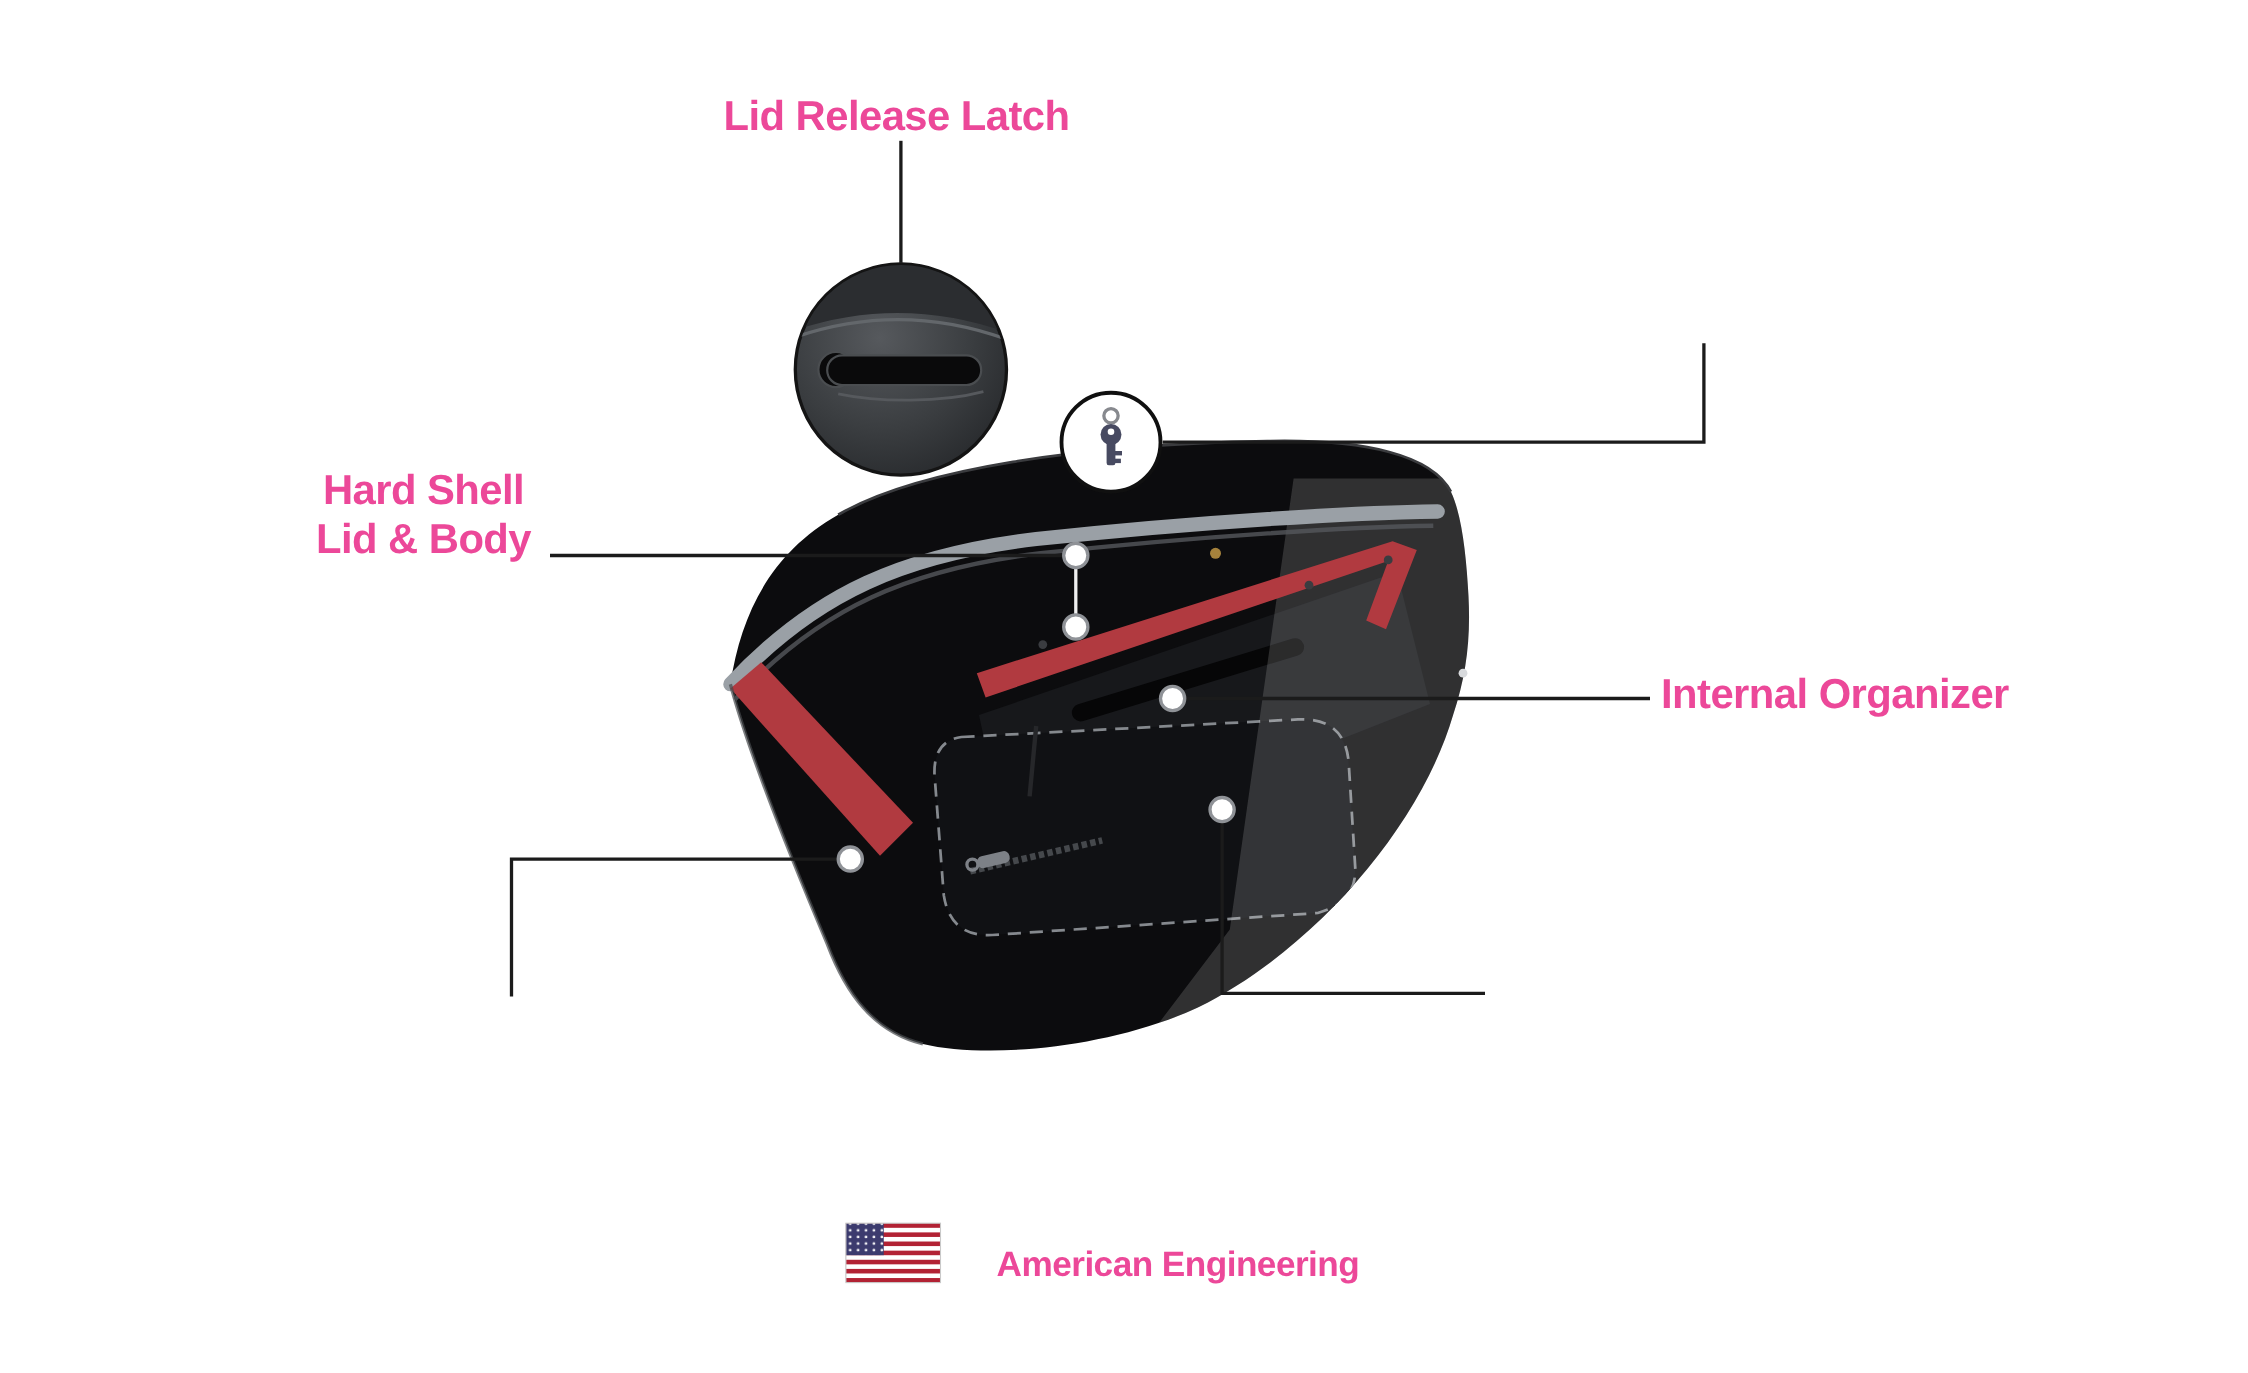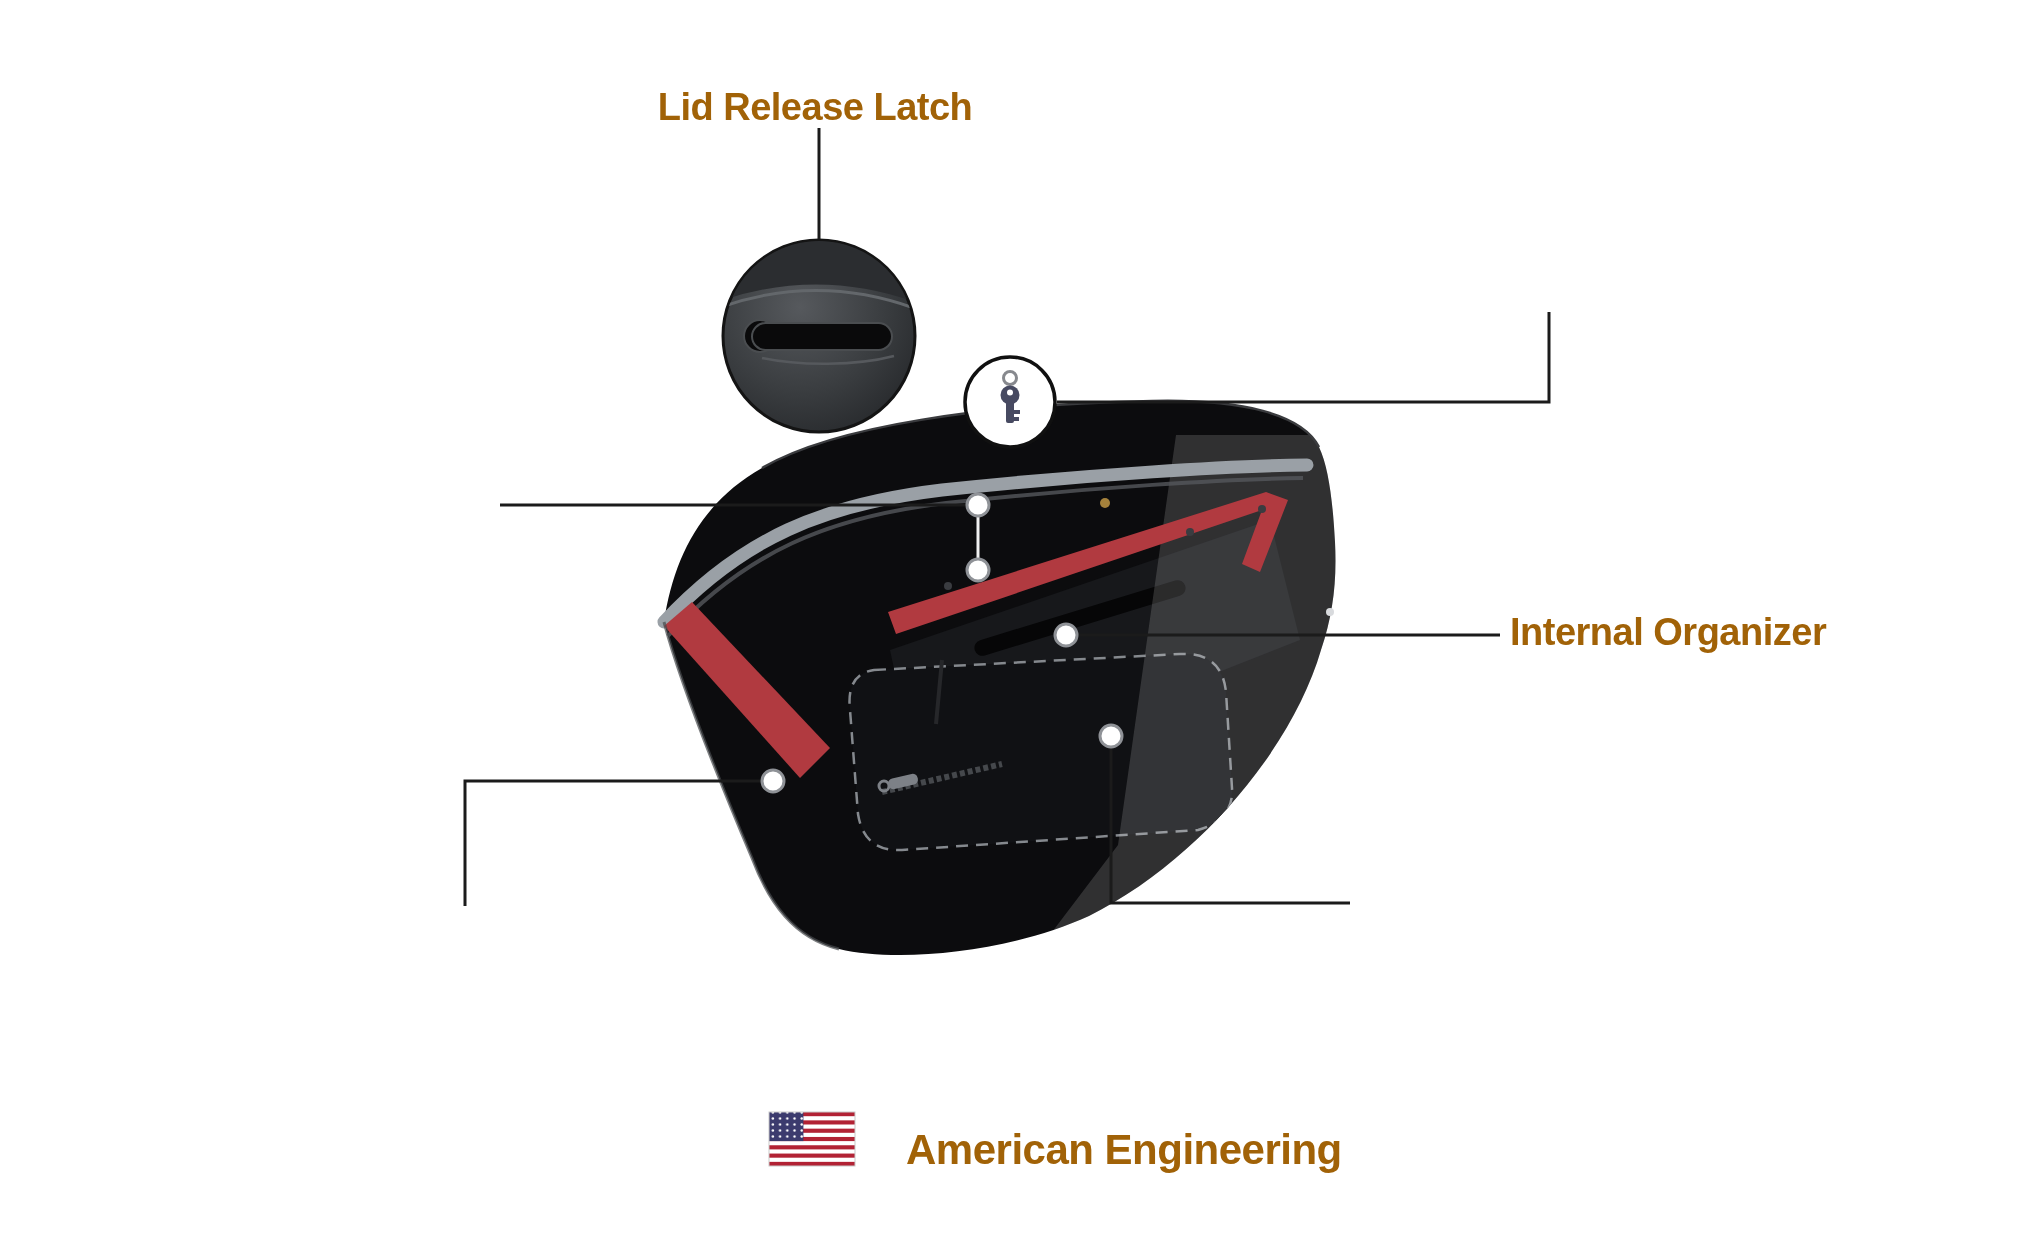--- a/index.html
+++ b/index.html
@@ -10,28 +10,28 @@
     background:#ffffff;
     font-family:"Liberation Sans", sans-serif;
     overflow:hidden;
   }
   .art{position:absolute;left:0;top:0;}
   .label{
     position:absolute;
     font-weight:700;
     font-size:38px;
     line-height:1.18;
-    color:#a16207;
+    color:#ec4899;
     letter-spacing:-0.5px;
     white-space:nowrap;
   }
   .label.center{transform:translate(-50%,-50%);text-align:center;}
   .label.left{transform:translateY(-50%);text-align:center;}
   .label .ln{display:block;}
-  .footer-label{font-size:42px;}
+  .footer-label{font-size:32px;}
 </style>
 </head>
 <body>
 
 <div class="canvas">
 
   <svg class="art" width="2044" height="1248" viewBox="0 0 2044 1248">
     <defs>
       <radialGradient id="insetGrad" cx="40%" cy="35%" r="80%">
         <stop offset="0%" stop-color="#56595d"></stop>
@@ -135,20 +135,24 @@
       <rect x="769" y="1112" width="34.4" height="29.1" fill="url(#stars)"></rect>
       <rect x="769" y="1112" width="86" height="54" fill="none" stroke="#c9c9c9" stroke-width="1"></rect>
     </g>
   </svg>
 
   <div class="label center" style="left:815px; top:107px;">
     <span class="ln">Lid Release Latch</span>
   </div>
 
 
+  <div class="label center" style="left:385px; top:469px;">
+    <span class="ln">Hard Shell</span>
+    <span class="ln">Lid &amp; Body</span>
+  </div>
 
   <div class="label left" style="left:1510px; top:632px;">
     <span class="ln">Internal Organizer</span>
   </div>
 
 
   <div class="label left" style="left:1372px; top:901px;">
   </div>
 
   <div class="label left footer-label" style="left:906px; top:1150px;">

